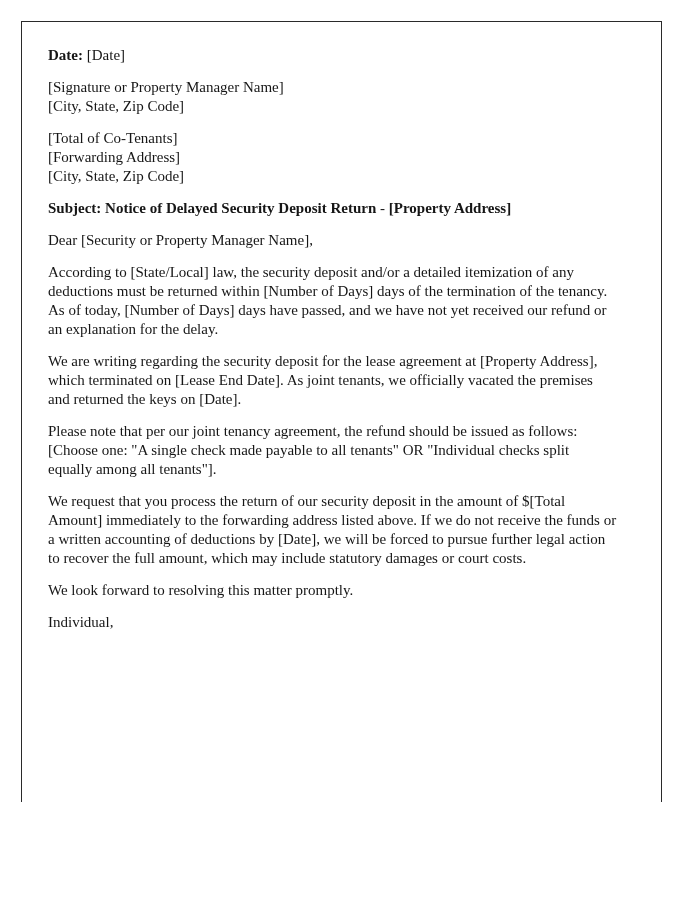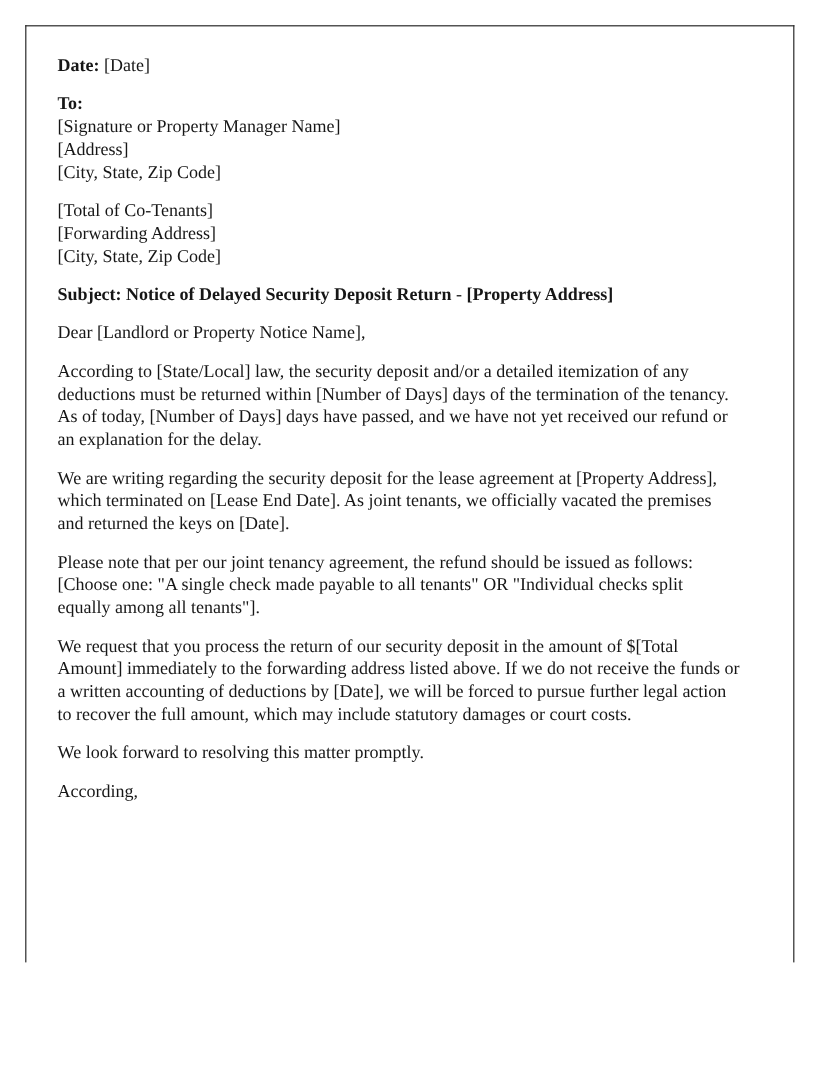--- a/index.html
+++ b/index.html
@@ -42,38 +42,36 @@
   }
 </style>
 </head>
 <body>
 
 <div class="page letter">
 
   <p class="block"><span class="b">Date:</span> <span>[Date]</span></p>
 
   <div class="block">
-    <div class="b">To:</div>
     <div>[Signature or Property Manager Name]</div>
-    <div>[Address]</div>
     <div>[City, State, Zip Code]</div>
   </div>
 
   <div class="block">
     <div>[Total of Co-Tenants]</div>
     <div>[Forwarding Address]</div>
     <div>[City, State, Zip Code]</div>
   </div>
 
   <p class="block"><span class="b">Subject: Notice of Delayed Security Deposit Return</span><span> - </span><span class="b">[Property Address]</span></p>
 
-  <p class="block">Dear [Landlord or Property Notice Name],</p>
+  <p class="block">Dear [Security or Property Manager Name],</p>
 
   <p class="block">According to [State/Local] law, the security deposit and/or a detailed itemization of any deductions must be returned within [Number of Days] days of the termination of the tenancy. As of today, [Number of Days] days have passed, and we have not yet received our refund or an explanation for the delay.</p>
   <p class="block">We are writing regarding the security deposit for the lease agreement at [Property Address], which terminated on [Lease End Date]. As joint tenants, we officially vacated the premises and returned the keys on [Date].</p>
   <p class="block">Please note that per our joint tenancy agreement, the refund should be issued as follows: [Choose one: "A single check made payable to all tenants" OR "Individual checks split equally among all tenants"].</p>
   <p class="block">We request that you process the return of our security deposit in the amount of $[Total Amount] immediately to the forwarding address listed above. If we do not receive the funds or a written accounting of deductions by [Date], we will be forced to pursue further legal action to recover the full amount, which may include statutory damages or court costs.</p>
   <p class="block">We look forward to resolving this matter promptly.</p>
 
-  <p class="block">According,</p>
+  <p class="block">Individual,</p>
 
 
 </div>
 
 </body></html>

